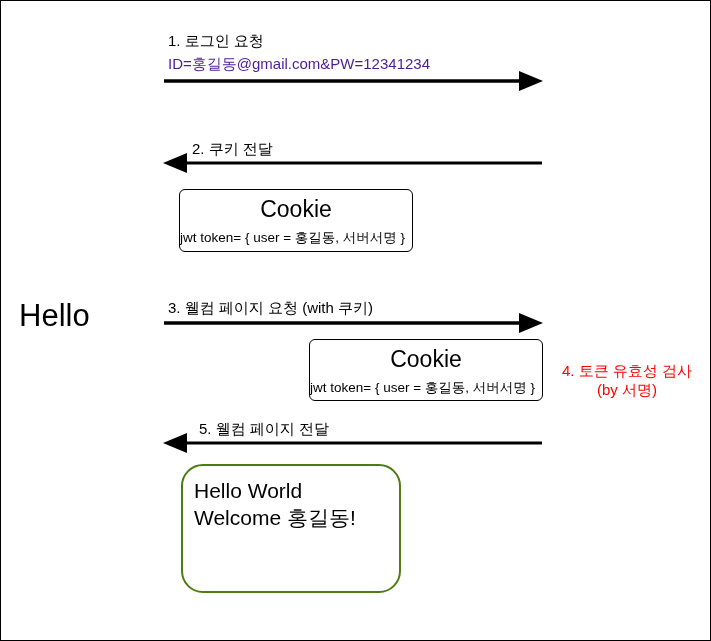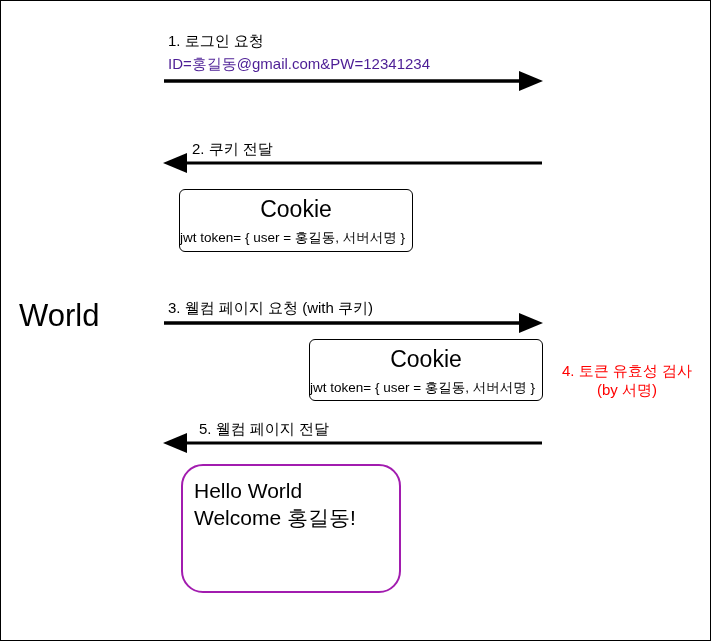--- a/index.html
+++ b/index.html
@@ -69,21 +69,21 @@
     text-align: left;
     font-size: 13.5px;
     color: #000000;
     line-height: 1;
     white-space: nowrap;
   }
 
   
   #welcome-box {
     box-sizing: border-box;
-    border: 2px solid #a21caf;
+    border: 2px solid #4d7c0f;
     background: #ffffff;
     border-radius: 22px;
   }
   .welcome-line {
     font-size: 21px;
     color: #000000;
     line-height: 1.28;
     white-space: nowrap;
   }
 
@@ -94,21 +94,21 @@
     line-height: 1.25;
     text-align: center;
     white-space: nowrap;
   }
 </style>
 </head>
 <body>
 
 <div id="diagram-root">
 
-  <div class="abs actor-label" id="actor-client">World</div>
+  <div class="abs actor-label" id="actor-client">Hello</div>
 
 
   <div class="abs msg-label" style="left:167px; top:31px;">1. 로그인 요청</div>
 
   <div class="abs msg-sub" style="left:167px; top:54px;">ID=홍길동@gmail.com&amp;PW=12341234</div>
 
   <div class="abs" style="left:163px; top:68px;">
     <svg class="arrow-svg" width="380" height="24" viewBox="0 0 380 24">
       <line x1="0" y1="12" x2="360" y2="12" stroke="#000000" stroke-width="3.4"></line>
       <polygon points="355,2 379,12 355,22" fill="#000000"></polygon>

